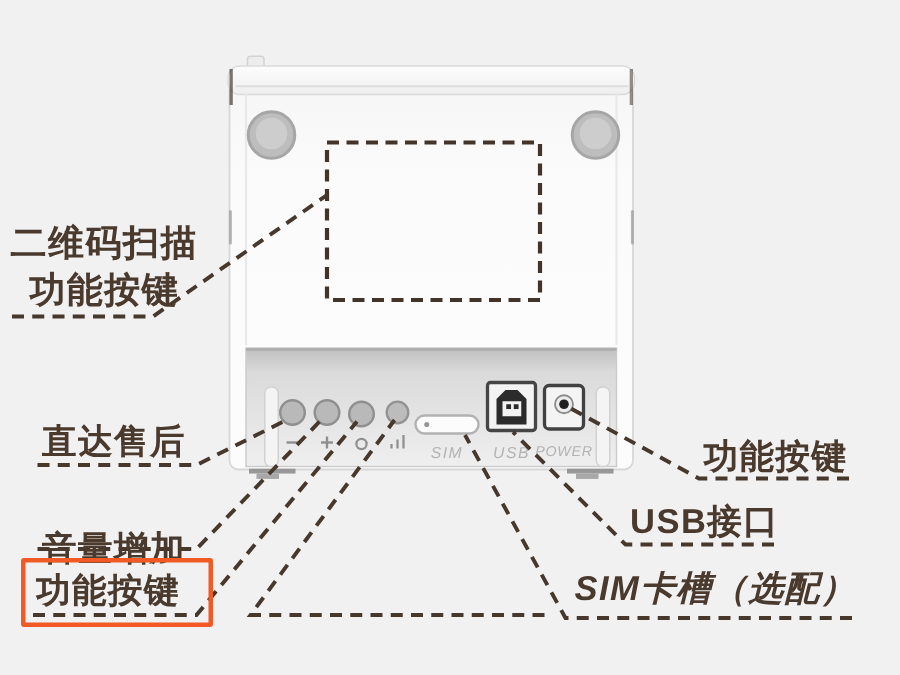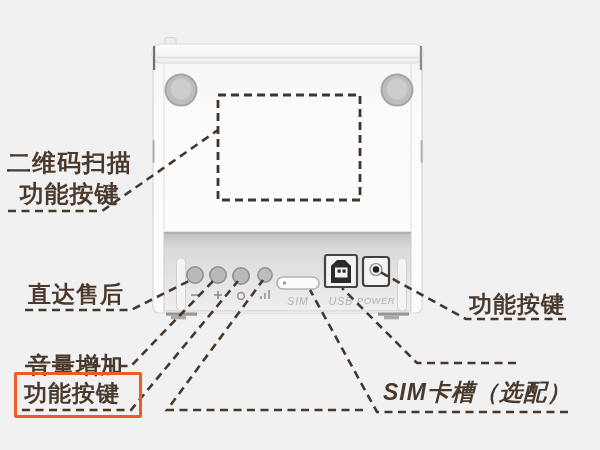--- a/index.html
+++ b/index.html
@@ -153,15 +153,16 @@
 
   <div class="lbl" style="left:28px;top:336px;margin-top:15px;">音量增加</div>
 
   <div class="lbl" style="left:24px;top:379px;font-family:Liberation Serif, serif;">功能按键</div>
 
   <div class="hl-box"></div>
 
 
   <div class="lbl" style="left:383px;top:378px;font-style:italic;">SIM卡槽（选配）</div>
 
+  <div class="lbl" style="left:420px;top:333px;">USB接口</div>
 
   <div class="lbl" style="left:469px;top:290px;">功能按键</div>
 </div>
 
 </body></html>

